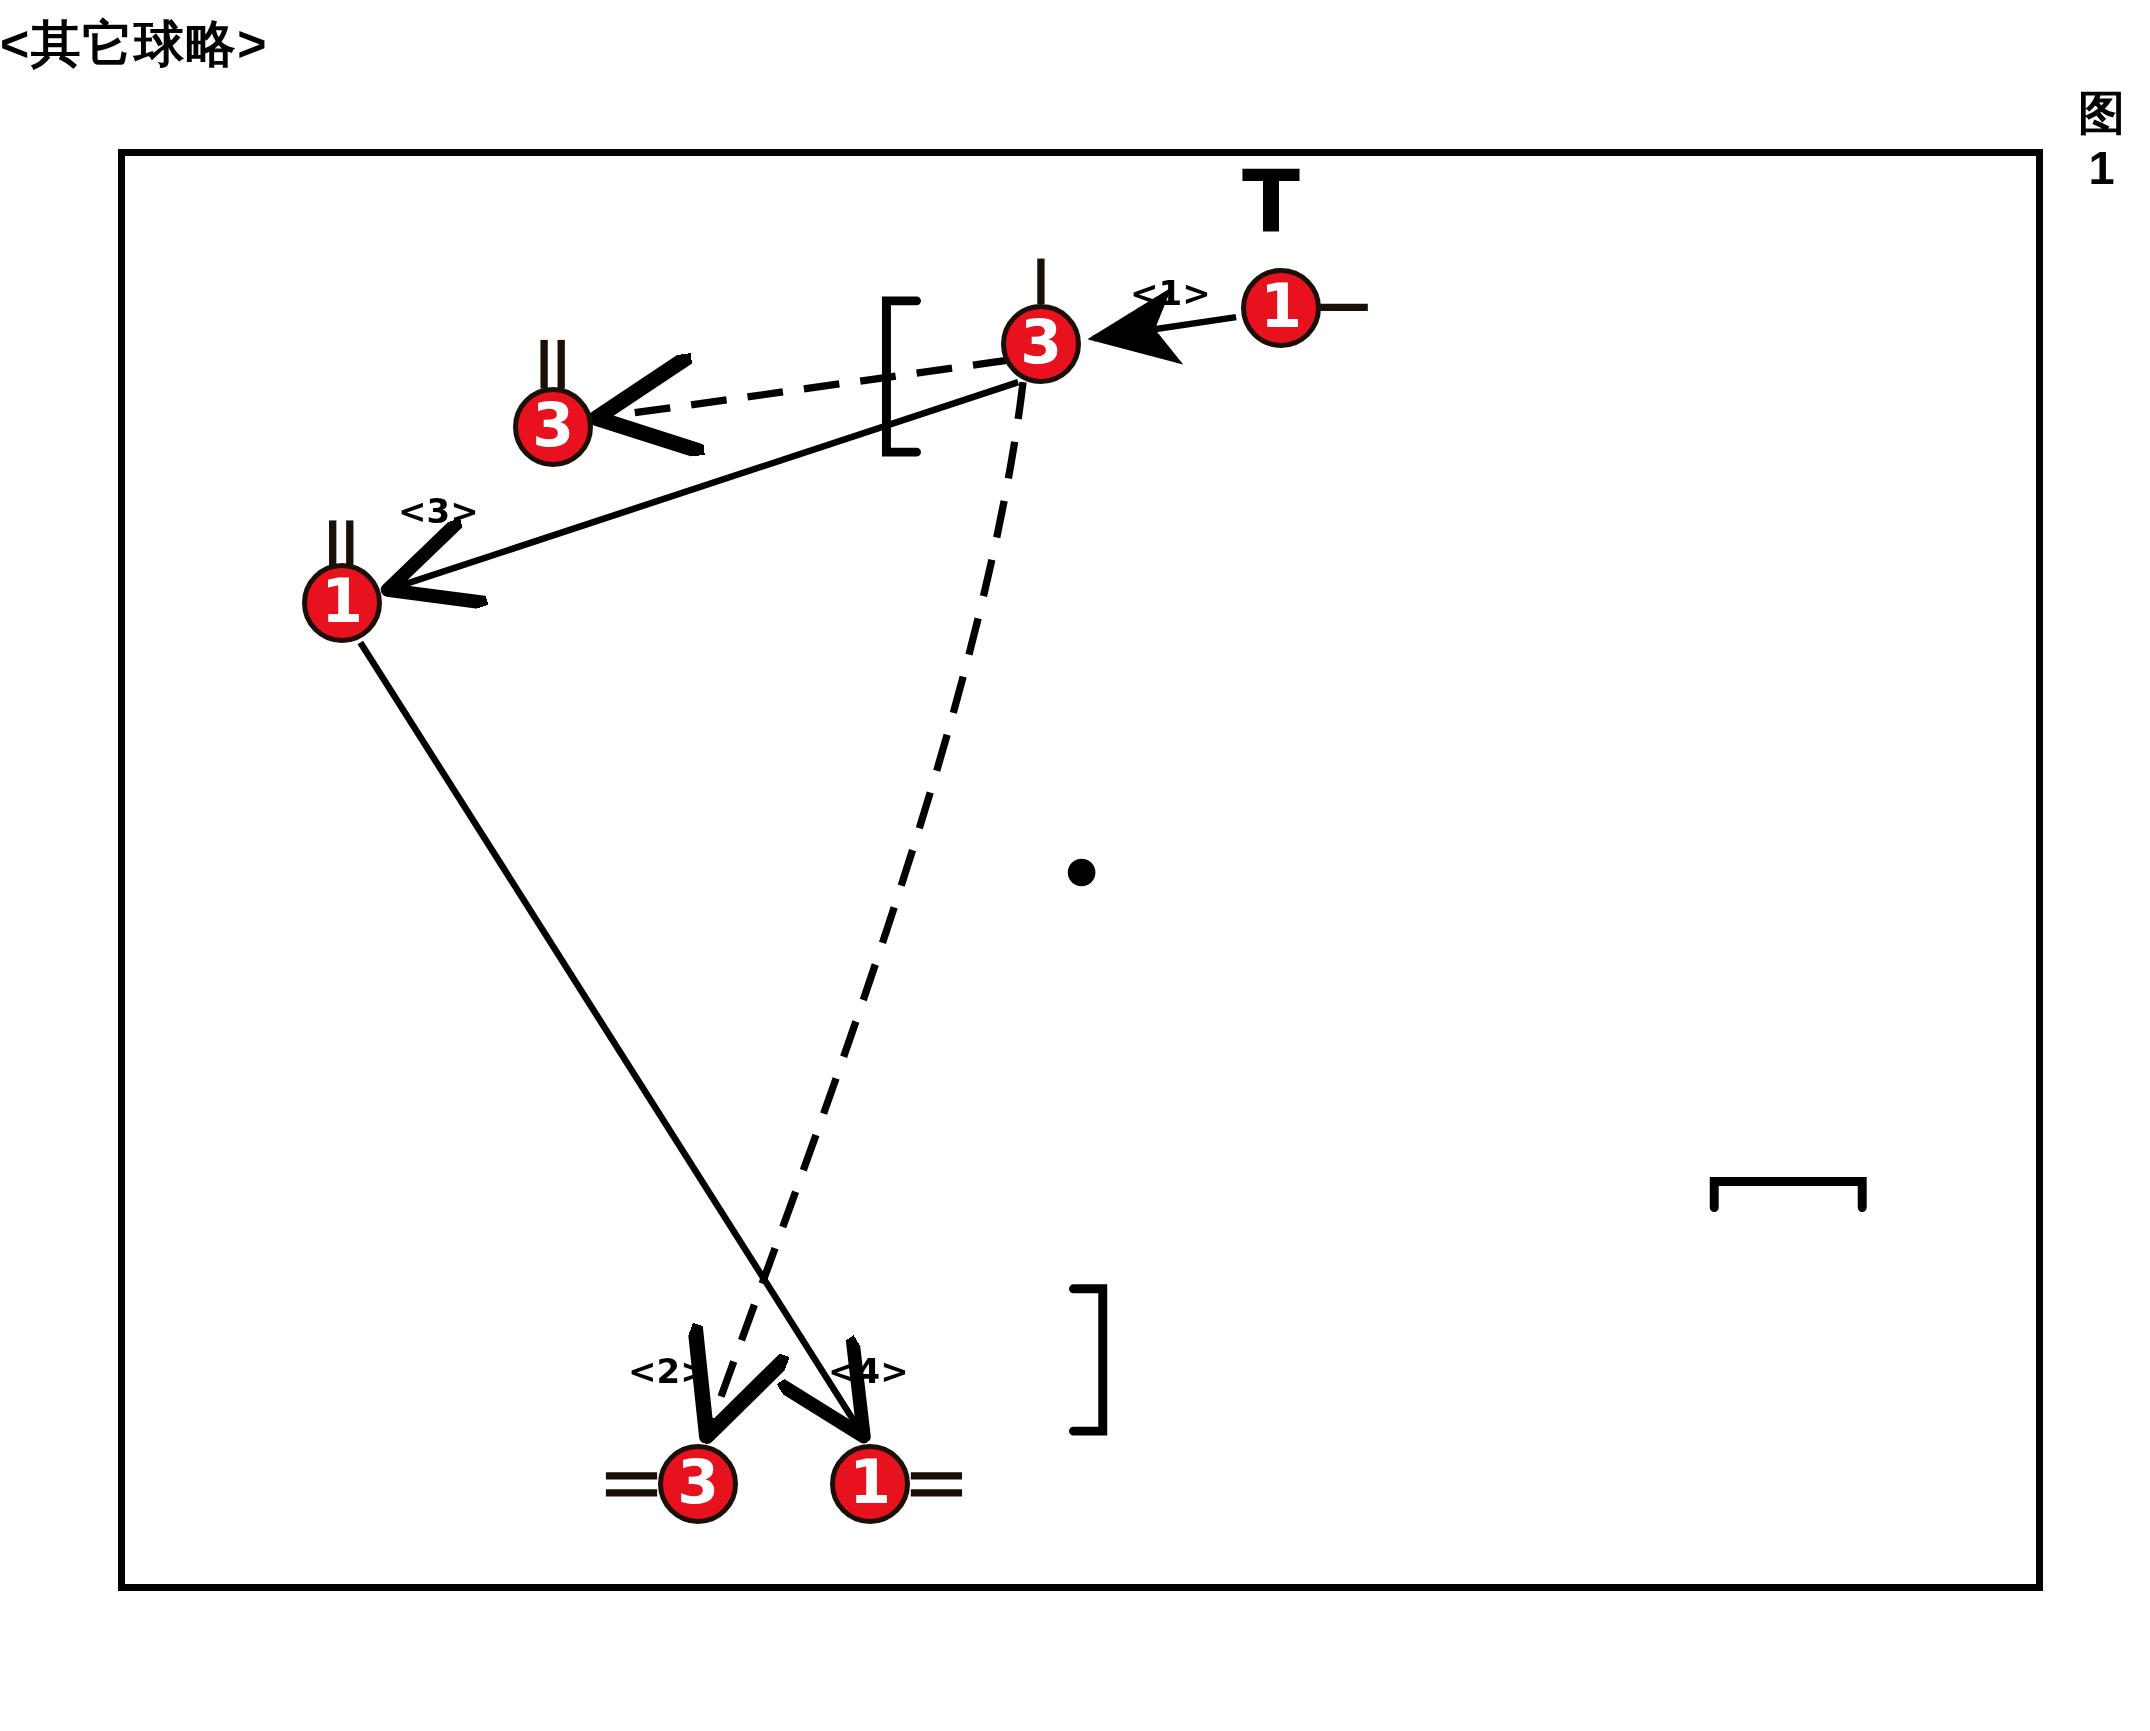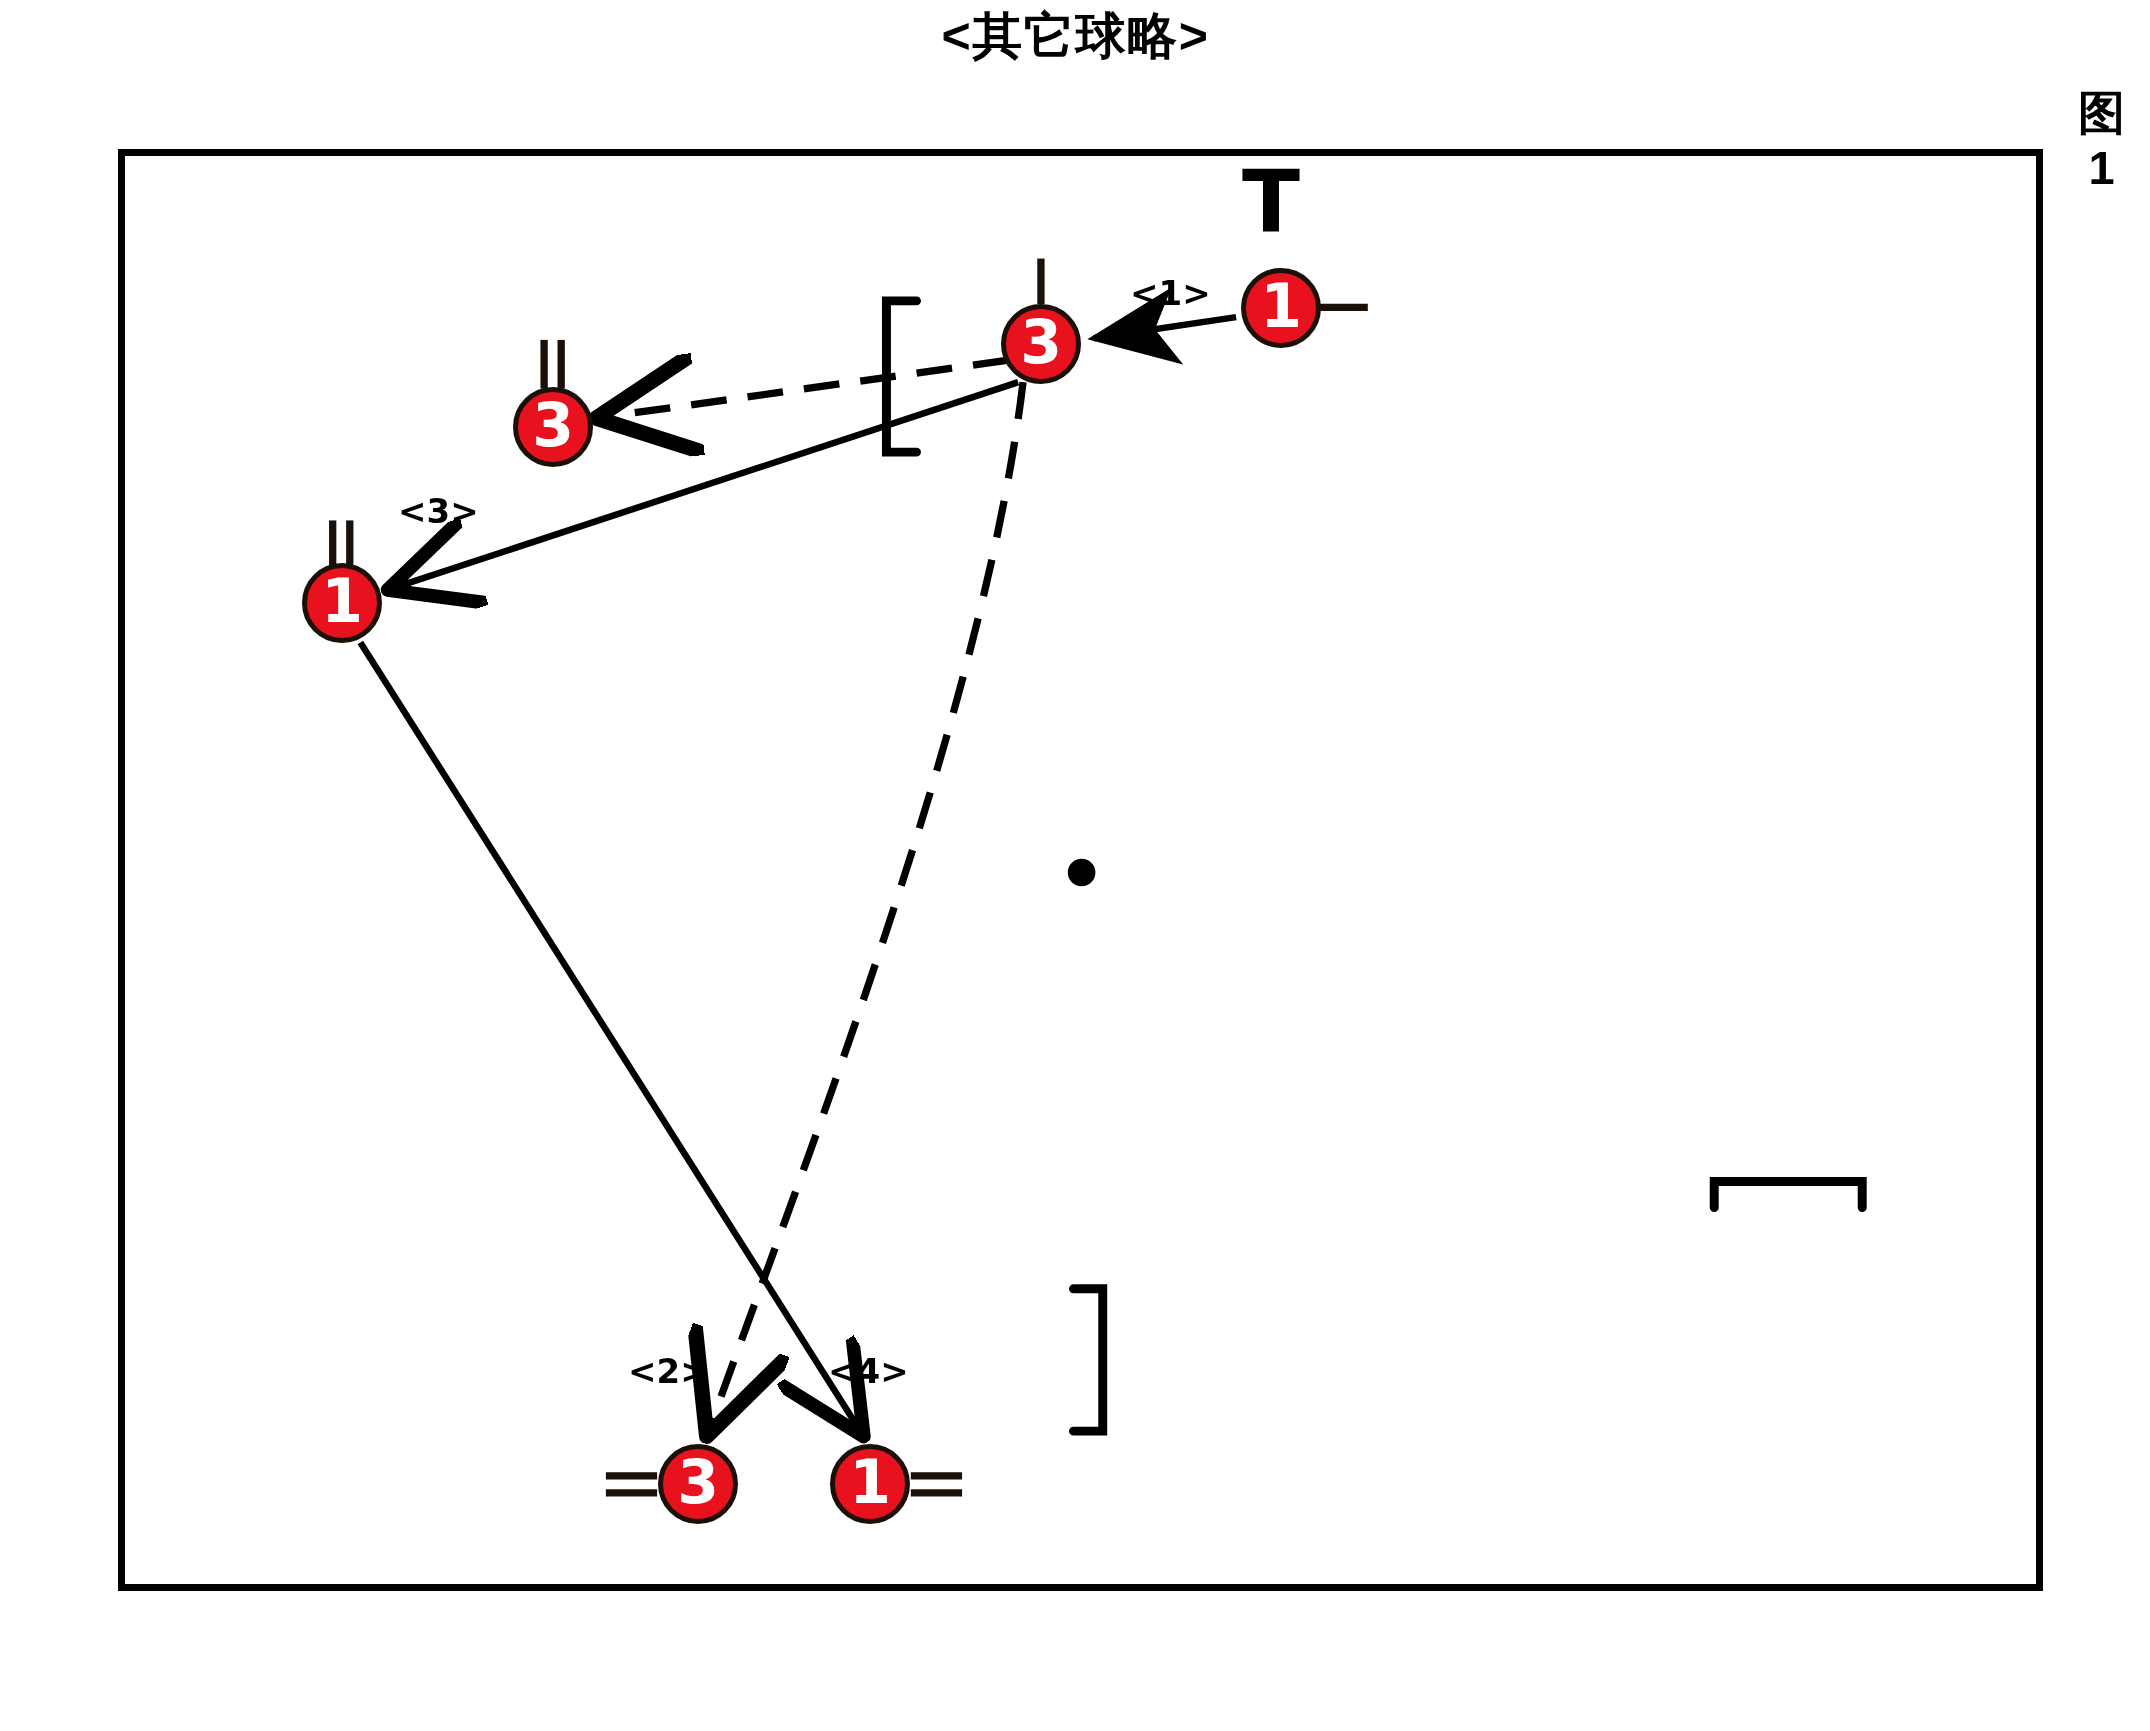--- a/index.html
+++ b/index.html
@@ -17,23 +17,23 @@
   #stage {
     position: absolute;
     left: 0;
     top: 0;
     width: 2151px;
     height: 1732px;
   }
   .title {
     position: absolute;
     left: 0;
-    top: 11px;
-    width: 2151px;
-    text-align: center;
+    top: 19px;
+    width: 2151px;
+    text-align: left;
     font-size: 50px;
     font-weight: bold;
     color: #000000;
     letter-spacing: 1.6px;
     line-height: 1.0;
   }
   .fig-label {
     position: absolute;
     left: 2057px;
     top: 85px;

